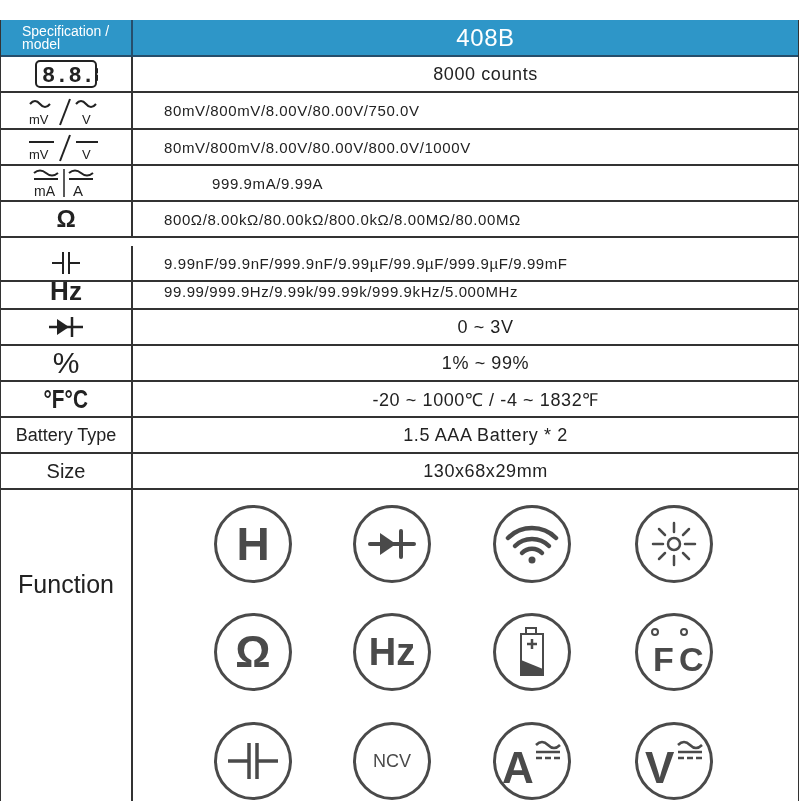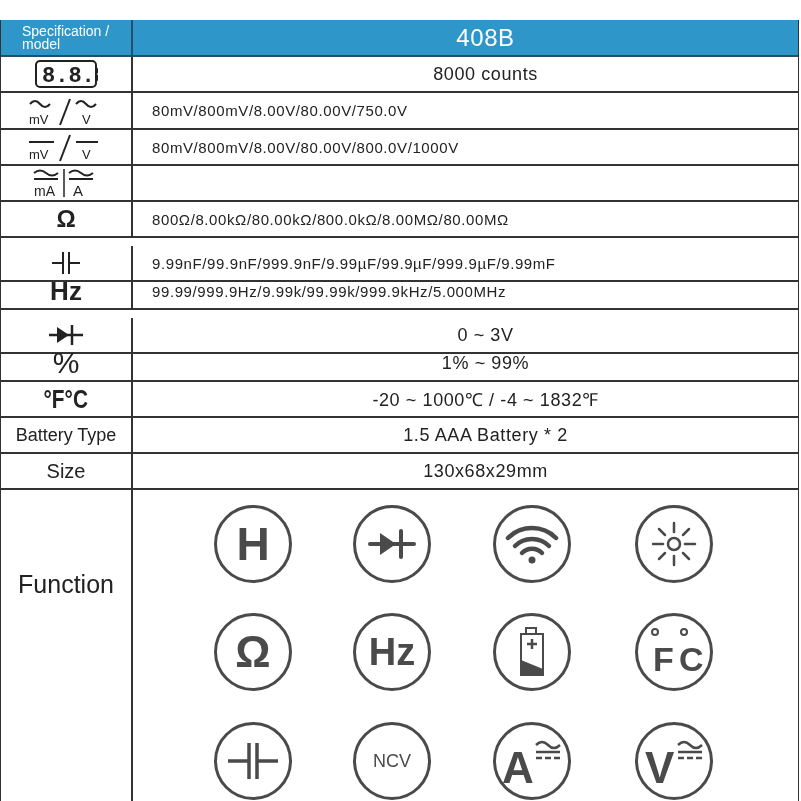--- a/index.html
+++ b/index.html
@@ -1,21 +1,21 @@
 <!DOCTYPE html>
 <html><head>
 <meta charset="utf-8">
 <style>
   html, body { margin:0; padding:0; background:#fff; }
   body { width:801px; height:801px; overflow:hidden; font-family:"Liberation Sans", sans-serif; color:#222; }
   .tbl { position:absolute; left:0; top:0; width:799px; height:799px; border:1px solid #333; border-top:none; box-sizing:border-box;margin-top:20px; }
   .row { position:absolute; left:0; width:100%; border-bottom:2px solid #333; box-sizing:border-box; display:flex; }
   .lc { width:132px; border-right:2px solid #333; box-sizing:border-box; display:flex; align-items:center; justify-content:center; height:100%; }
   .rc { flex:1; display:flex; align-items:center; height:100%; font-size:15px; letter-spacing:0.6px;padding-left:40px; }
-  .rc.left { padding-left:19px; }
+  .rc.left { padding-left:31px; }
   .rc.center { justify-content:center; font-size:18px; }
   .hdr { top:0; height:37px; background:#2e96c8; border-bottom:2px solid #264e6c; }
   .hdr .lc { color:#fff; font-size:14px; line-height:13px; justify-content:flex-start; padding-left:21px; border-right:2px solid #264e6c; flex-direction:column; align-items:flex-start; justify-content:center; }
   .hdr .rc { color:#fff; justify-content:center; font-size:24px; }
   .sym { font-weight:bold; color:#222; }
   .func-grid { position:absolute; left:190px; top:480px; width:560px; height:310px; }
   .ic { position:absolute; width:78px; height:78px; border:3px solid #4a4a4a; border-radius:50%; box-sizing:border-box; display:flex; align-items:center; justify-content:center; color:#4a4a4a; }
   .ic svg { display:block; }
 </style>
 </head>
@@ -74,20 +74,21 @@
       <svg width="70" height="32" viewBox="0 0 70 32">
           <path d="M3 6 q6 -5 12 0 t12 0" fill="none" stroke="#222" stroke-width="2"></path>
           <line x1="3" y1="12" x2="27" y2="12" stroke="#222" stroke-width="2"></line>
           <text x="3" y="29" font-size="14" font-family="Liberation Sans, sans-serif" fill="#222">mA</text>
           <line x1="33" y1="2" x2="33" y2="30" stroke="#222" stroke-width="1.5"></line>
           <path d="M38 6 q6 -5 12 0 t12 0" fill="none" stroke="#222" stroke-width="2"></path>
           <line x1="38" y1="12" x2="62" y2="12" stroke="#222" stroke-width="2"></line>
           <text x="42" y="29" font-size="15" font-family="Liberation Sans, sans-serif" fill="#222">A</text>
         </svg>
     </div>
+    <div class="rc left">999.9mA/9.99A</div>
   </div>
 
   <div class="row" style="top:182px;height:36px;">
     <div class="lc">
         <span class="sym" style="font-size:24px;">Ω</span>
       </div>
     <div class="rc left">800Ω/8.00kΩ/80.00kΩ/800.0kΩ/8.00MΩ/80.00MΩ</div>
   </div>
 
   <div class="row" style="top:226px;height:36px;">
@@ -102,21 +103,21 @@
     <div class="rc left">9.99nF/99.9nF/999.9nF/9.99µF/99.9µF/999.9µF/9.99mF</div>
   </div>
 
   <div class="row" style="top:254px;height:36px;">
     <div class="lc">
         <span class="sym" style="font-size:26px;">Hz</span>
       </div>
     <div class="rc left">99.99/999.9Hz/9.99k/99.99k/999.9kHz/5.000MHz</div>
   </div>
 
-  <div class="row" style="top:298px;height:36px;">
+  <div class="row" style="top:290px;height:36px;">
     <div class="lc">
       <svg width="38" height="24" viewBox="0 0 38 24">
           <line x1="2" y1="12" x2="36" y2="12" stroke="#222" stroke-width="2.5"></line>
           <polygon points="10,4 10,20 22,12" fill="#222"></polygon>
           <line x1="25" y1="2" x2="25" y2="22" stroke="#222" stroke-width="2.5"></line>
         </svg>
     </div>
     <div class="rc center">0  ~  3V</div>
   </div>
 

